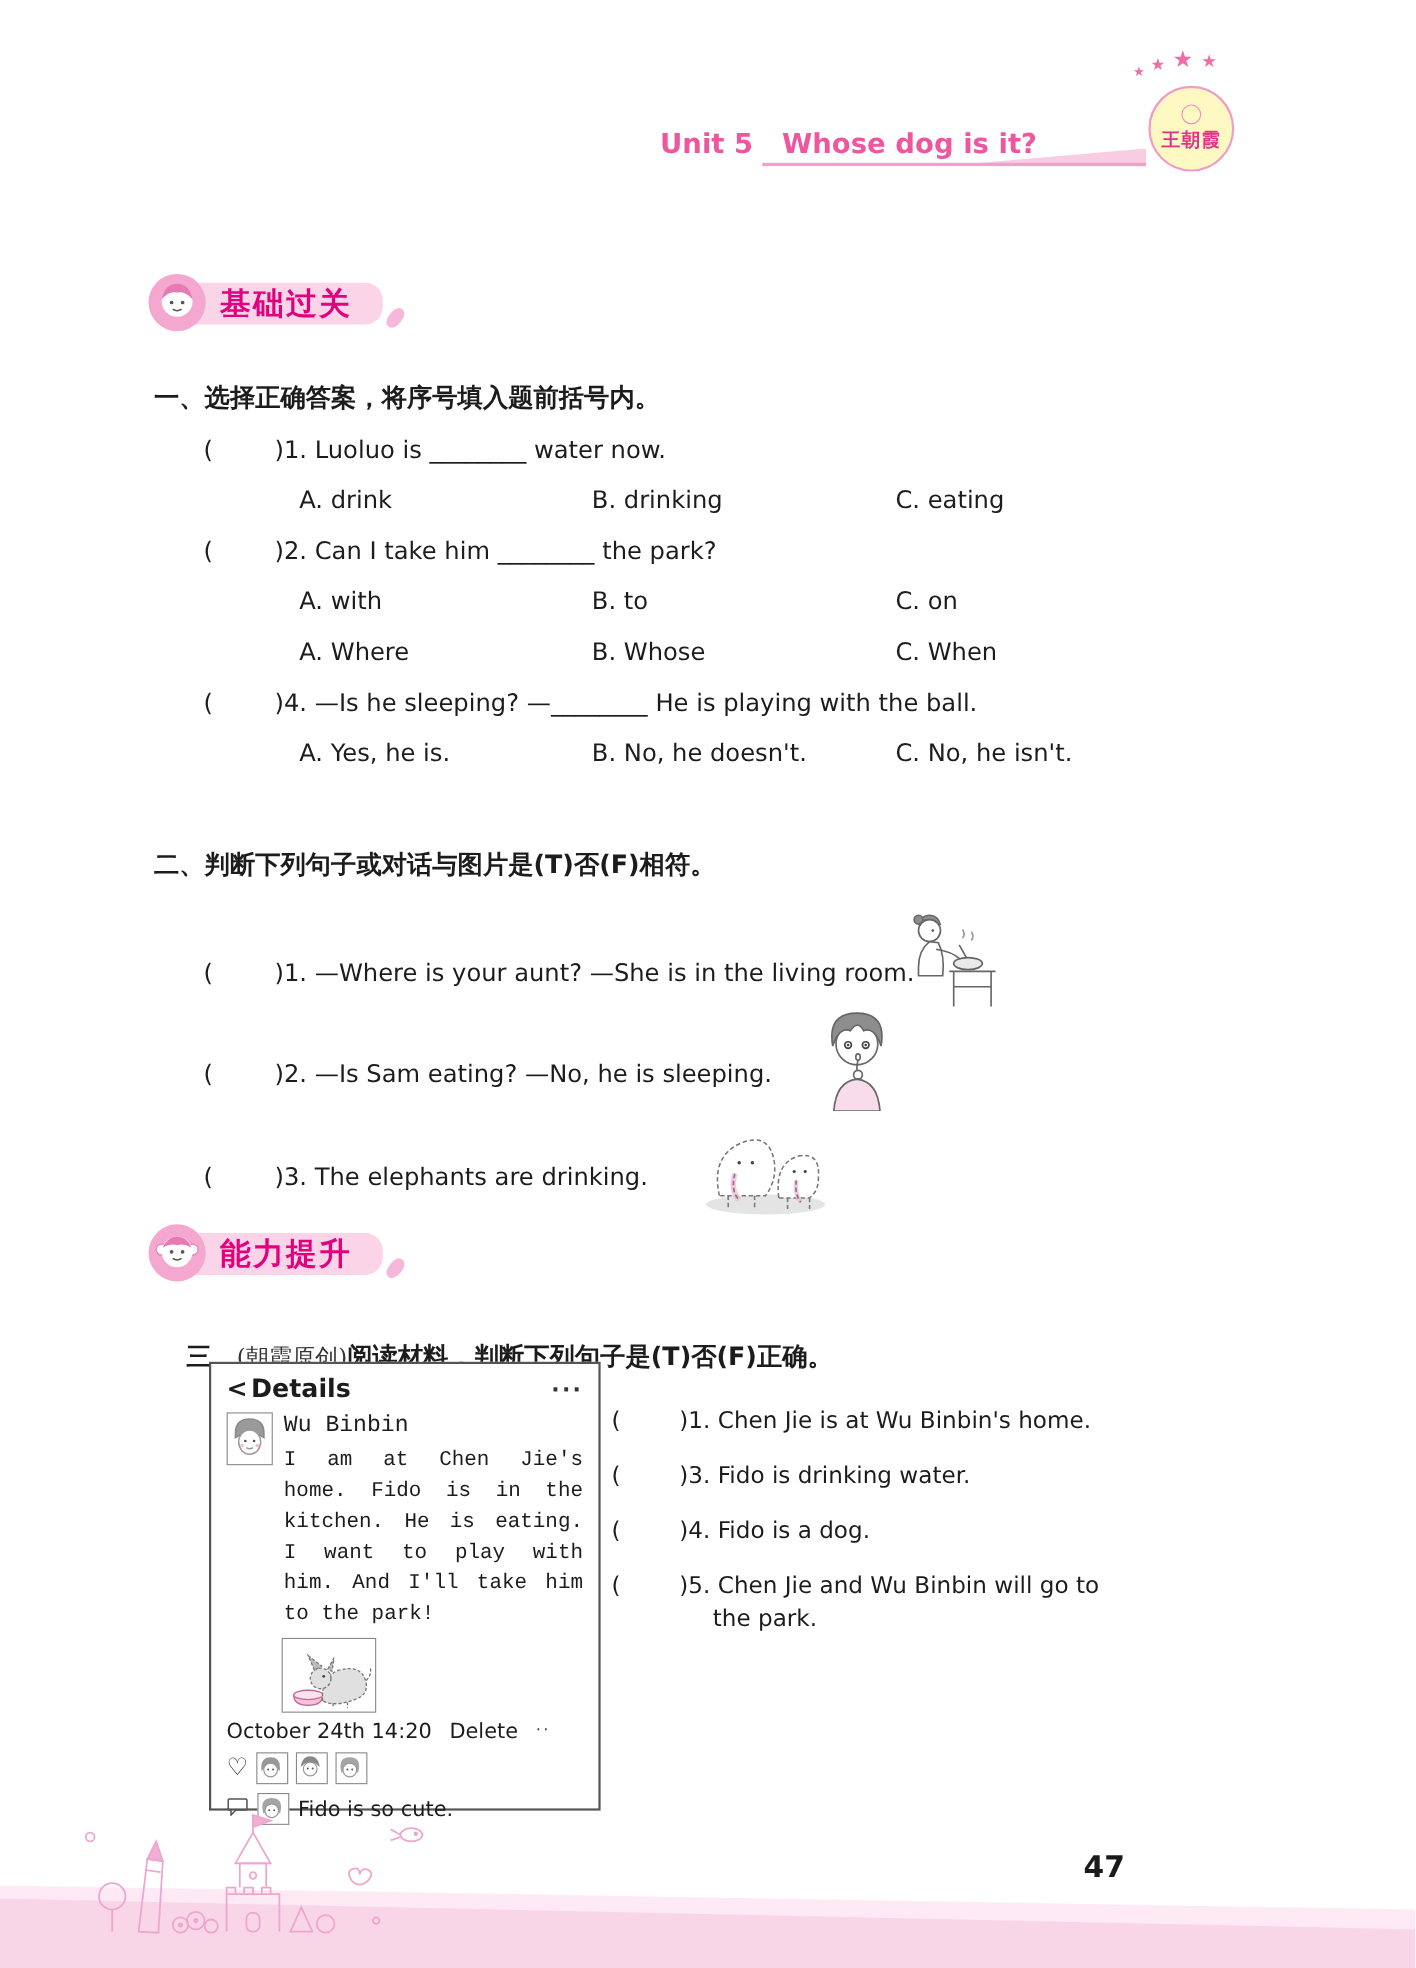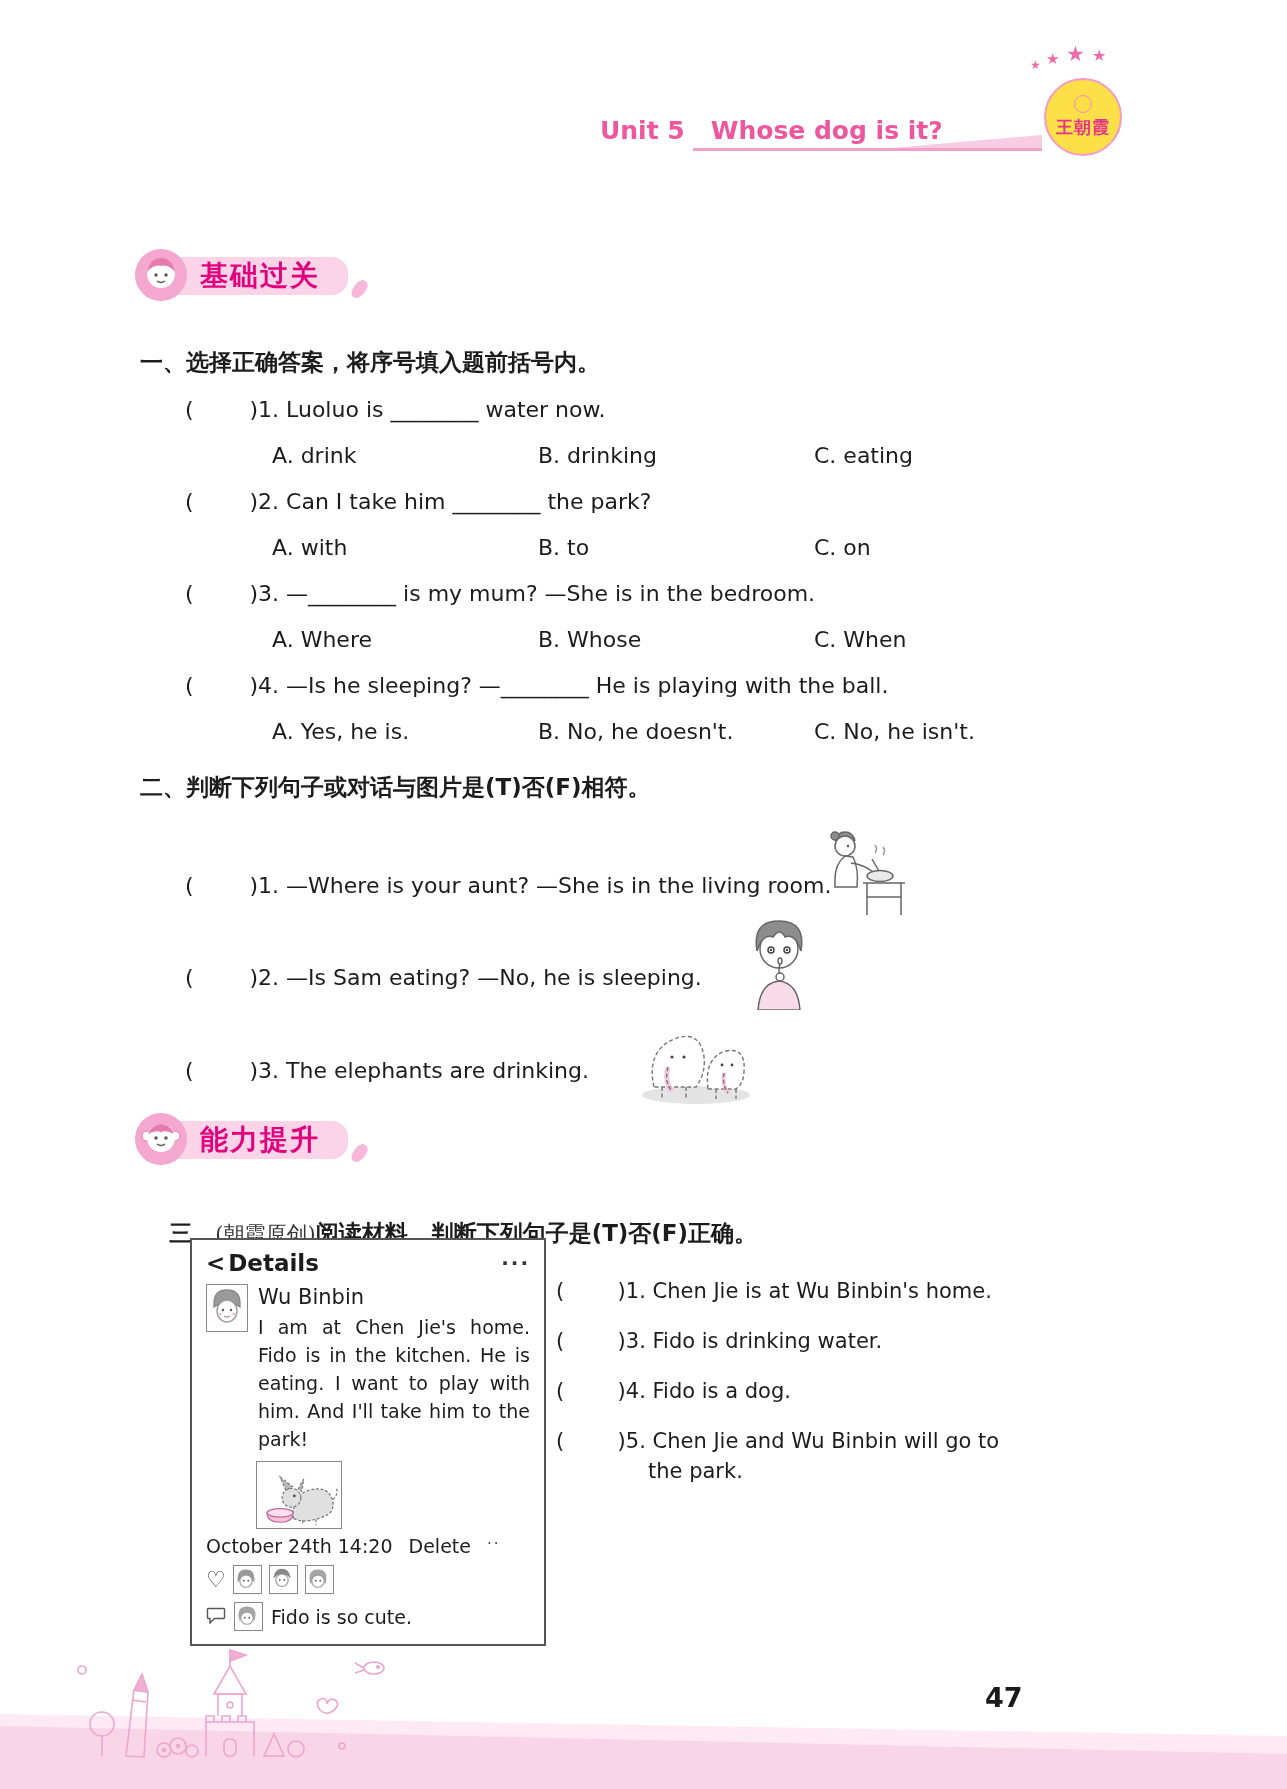--- a/index.html
+++ b/index.html
@@ -16,21 +16,21 @@
   .logo { position:absolute; left:1028px; top:42px; width:106px; height:122px; }
   .logo-stars { position:absolute; left:0; top:0; width:106px; height:36px; color:#ee6ca8; }
   .logo-stars span { position:absolute; }
   .s1 { left:2px;  top:16px; font-size:12px; }
   .s2 { left:18px; top:8px;  font-size:15px; }
   .s3 { left:38px; top:0;    font-size:21px; }
   .s4 { left:64px; top:4px;  font-size:16px; }
   .logo-circle { position:absolute; left:16px; top:36px; width:74px; height:74px;
                  border:2px solid #f09cc6; border-radius:50%;
                  display:flex; flex-direction:column; align-items:center; justify-content:center; gap:3px;
-                 background:#fde047; }
+                 background:#fef9c3; }
   .logo-face { width:16px; height:16px; border:1.5px solid #ef8fc0; border-radius:50%; }
   .logo-name { font-size:17px; font-weight:700; color:#e5318b; letter-spacing:1px; white-space:nowrap; }
 
   .title { position:absolute; top:184px; left:60px; width:1040px; margin:0; text-align:center;
            font-size:31px; font-weight:700; white-space:pre; color:#202020; }
 
   
   .badge { position:absolute; left:134px; height:54px; }
   .badge-pill { position:absolute; left:26px; top:9px; height:38px; background:#fbd4e8;
                 border-radius:8px 16px 16px 8px; display:flex; align-items:center;
@@ -68,21 +68,21 @@
   .sec3-heading .main { font-weight:700; }
 
   .card { position:absolute; left:190px; top:1238px; width:356px; height:408px;
           border:2px solid #555; box-sizing:border-box; padding:10px 14px; background:#fff; }
   .card-head { display:flex; justify-content:space-between; align-items:center; font-size:23px; }
   .card-back { display:flex; align-items:center; gap:3px; font-weight:600; cursor:default; }
   .card-more { font-size:20px; font-weight:700; letter-spacing:2px; color:#333; }
   .card-author-row { display:flex; gap:10px; margin-top:8px; }
   .avatar-lg { width:40px; height:46px; border:1.5px solid #888; flex:none;
                display:flex; align-items:center; justify-content:center; background:#fff; }
-  .author-col { flex:1; min-width:0; }
+  .author-col { flex:1; min-width:0;font-family:Liberation Mono, monospace; }
   .card-author { font-size:21px; line-height:26px; }
   .card-post { font-size:19px; line-height:28px; text-align:justify; margin-top:3px; }
   .dog-box { margin-left:50px; margin-top:8px; width:84px; height:66px; border:1.5px solid #888;
              display:flex; align-items:center; justify-content:center; }
   .card-time { margin-top:6px; font-size:19px; display:flex; gap:16px; align-items:flex-start; }
   .trail-dots { font-size:15px; letter-spacing:2px; color:#444; }
   .card-likes { margin-top:8px; display:flex; gap:7px; align-items:center; }
   .heart { font-size:22px; line-height:22px; color:#333; }
   .avatar-sm { width:27px; height:27px; border:1.5px solid #888; flex:none; background:#fff; }
   .card-comment { margin-top:8px; display:flex; gap:8px; align-items:center; font-size:19px; }
@@ -146,21 +146,20 @@
         <span>A. drink</span>
         <span>B. drinking</span>
         <span>C. eating</span>
       </div>
       <div class="q-line"><span>(        )2. Can I take him ________ the park?</span></div>
       <div class="opt-row">
         <span>A. with</span>
         <span>B. to</span>
         <span>C. on</span>
       </div>
-      <div class="q-line"><span>(        )3. —________ is my mum? —She is in the bedroom.</span></div>
       <div class="opt-row">
         <span>A. Where</span>
         <span>B. Whose</span>
         <span>C. When</span>
       </div>
       <div class="q-line"><span>(        )4. —Is he sleeping? —________ He is playing with the ball.</span></div>
       <div class="opt-row">
         <span>A. Yes, he is.</span>
         <span>B. No, he doesn't.</span>
         <span>C. No, he isn't.</span>

